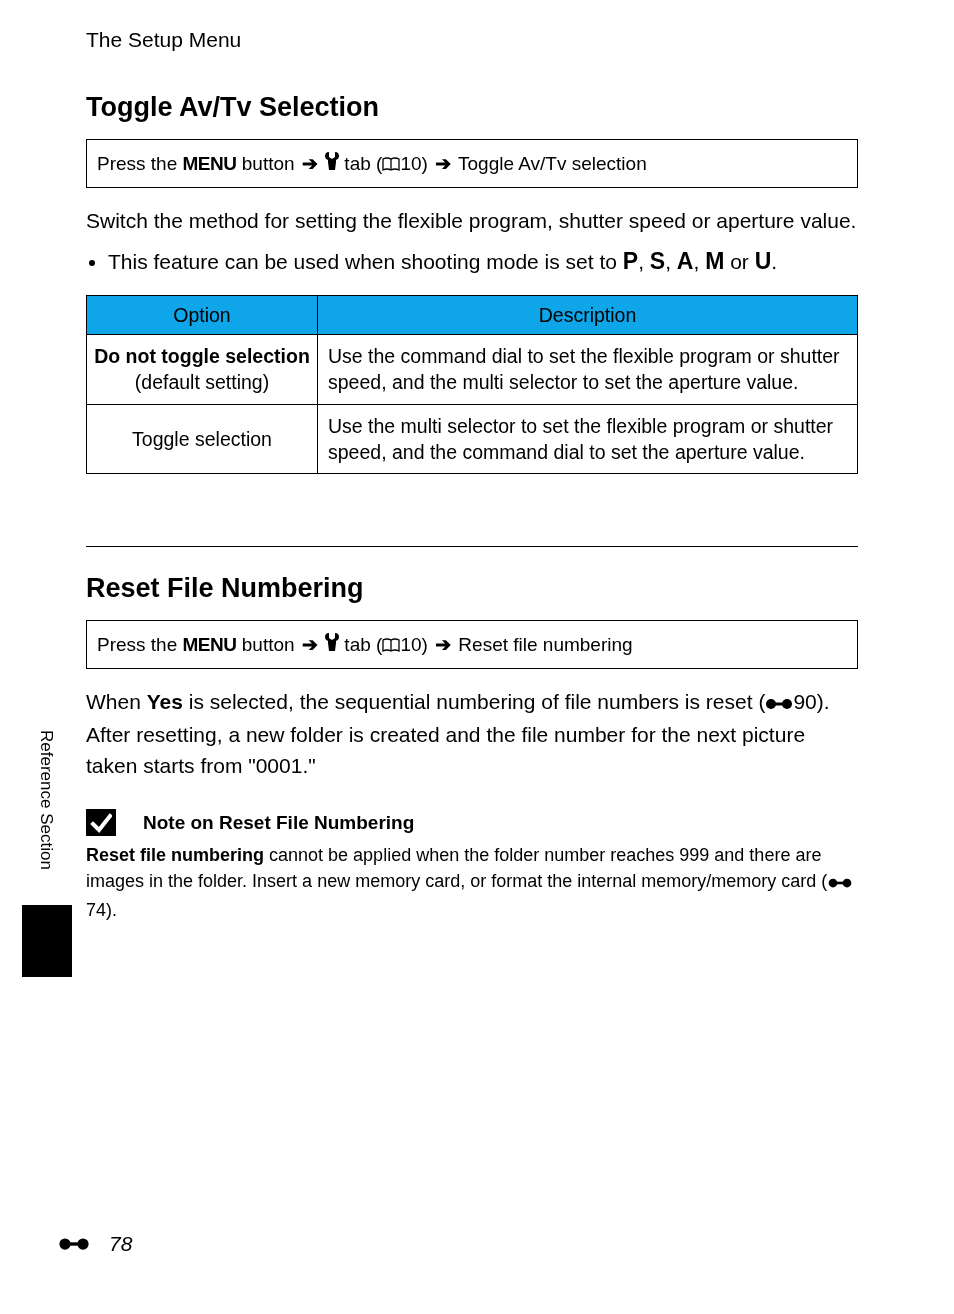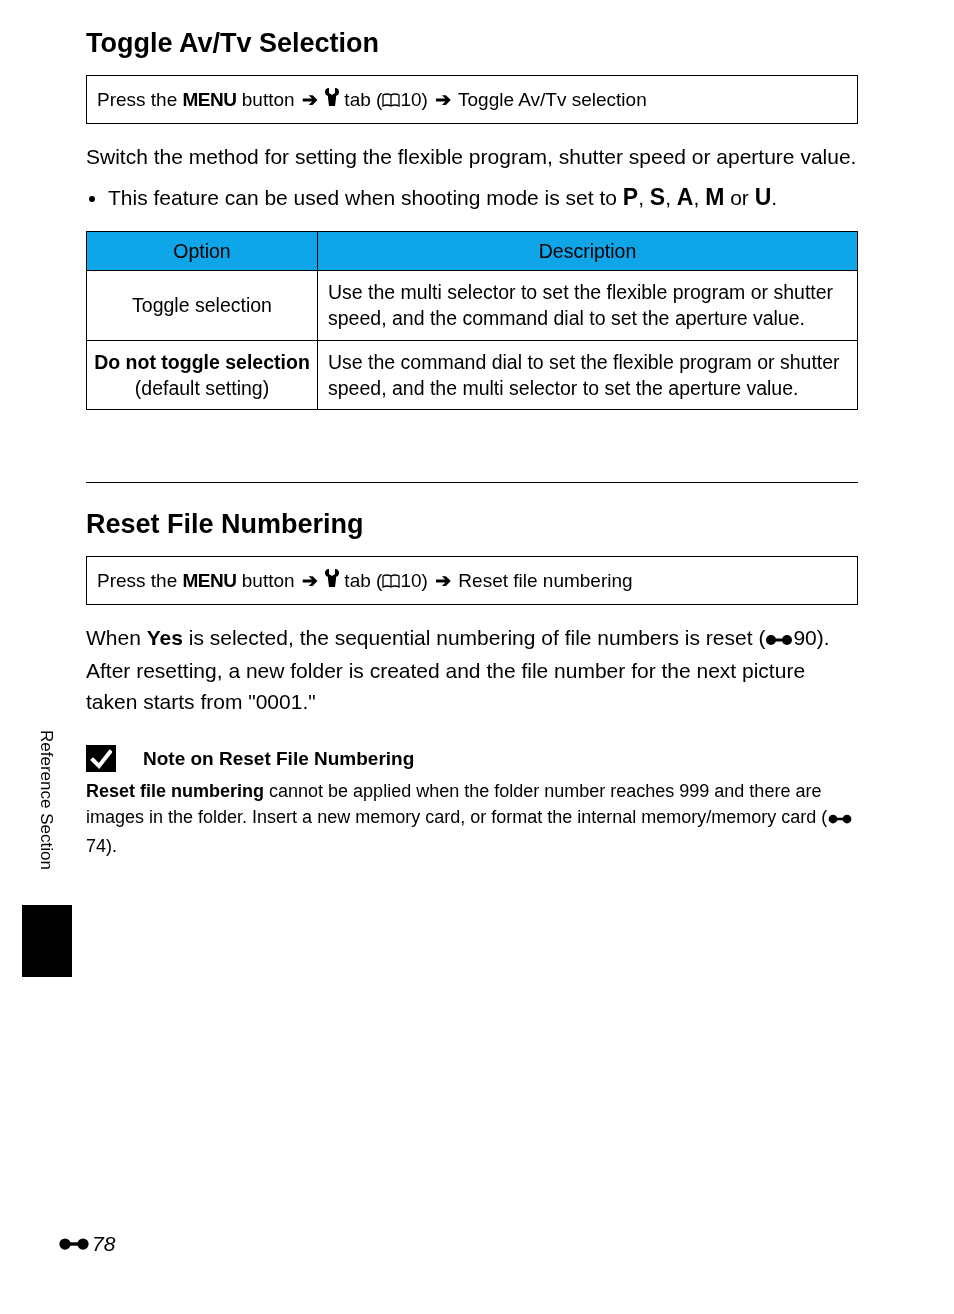--- a/index.html
+++ b/index.html
@@ -152,34 +152,35 @@
     white-space: nowrap;
   }
   .page-num {
     position: absolute;
     left: 58px;
     top: 1232px;
     font-size: 21px;
     font-style: italic;
     display: flex;
     align-items: center;
-    gap: 2px;
+    gap: 19px;
   }
   .ref-icon svg { display: inline-block; vertical-align: -2px; }
   .inline-ref-icon { display:inline-block; vertical-align:-3px; }
   .bold { font-weight: 700; }
 </style>
 </head>
 <body>
 
 <div class="side-tab-black"></div>
 <div class="side-label">Reference Section</div>
 
 <div class="page">
 
+  <div class="chapter-title">The Setup Menu</div>
 
   <h2 class="section-title">Toggle Av/Tv Selection</h2>
 
   <div class="nav-box">
     <span>Press the </span><span class="menu-glyph">MENU</span><span> button </span><span class="arrow">➔</span>
     <span class="wrench"><svg width="14" height="18" viewBox="0 0 14 18">
           <path d="M4 0 C1 0 0 2 0 4 C0 6 1 7 3 8 L3 10 L4 18 L10 18 L11 10 L11 8 C13 7 14 6 14 4 C14 2 13 0 10 0 L10 5 L7 7 L4 5 Z" fill="#000"></path>
         </svg></span><span> tab (</span><span class="book-icon"><svg width="18" height="14" viewBox="0 0 18 14">
           <path d="M1 2 Q5 0 9 2 Q13 0 17 2 L17 13 Q13 11 9 13 Q5 11 1 13 Z" fill="none" stroke="#000" stroke-width="1.3"></path>
           <line x1="9" y1="2" x2="9" y2="13" stroke="#000" stroke-width="1.3"></line>
@@ -196,31 +197,31 @@
 
   <table class="opt-table">
     <thead>
       <tr>
         <th>Option</th>
         <th>Description</th>
       </tr>
     </thead>
     <tbody>
       <tr>
-        <td class="opt-col">
-          <span>Toggle selection</span>
-        </td>
-        <td class="desc-col">Use the multi selector to set the flexible program or shutter speed, and the command dial to set the aperture value.</td>
-      </tr>
-      <tr>
         <td class="opt-col row1-opt">
           <span class="l1">Do not toggle selection</span><br>
           <span>(default setting)</span>
         </td>
         <td class="desc-col">Use the command dial to set the flexible program or shutter speed, and the multi selector to set the aperture value.</td>
+      </tr>
+      <tr>
+        <td class="opt-col">
+          <span>Toggle selection</span>
+        </td>
+        <td class="desc-col">Use the multi selector to set the flexible program or shutter speed, and the command dial to set the aperture value.</td>
       </tr>
     </tbody>
   </table>
 
   <hr class="section-rule">
 
   <h2 class="section-title">Reset File Numbering</h2>
 
   <div class="nav-box">
     <span>Press the </span><span class="menu-glyph">MENU</span><span> button </span><span class="arrow">➔</span>

